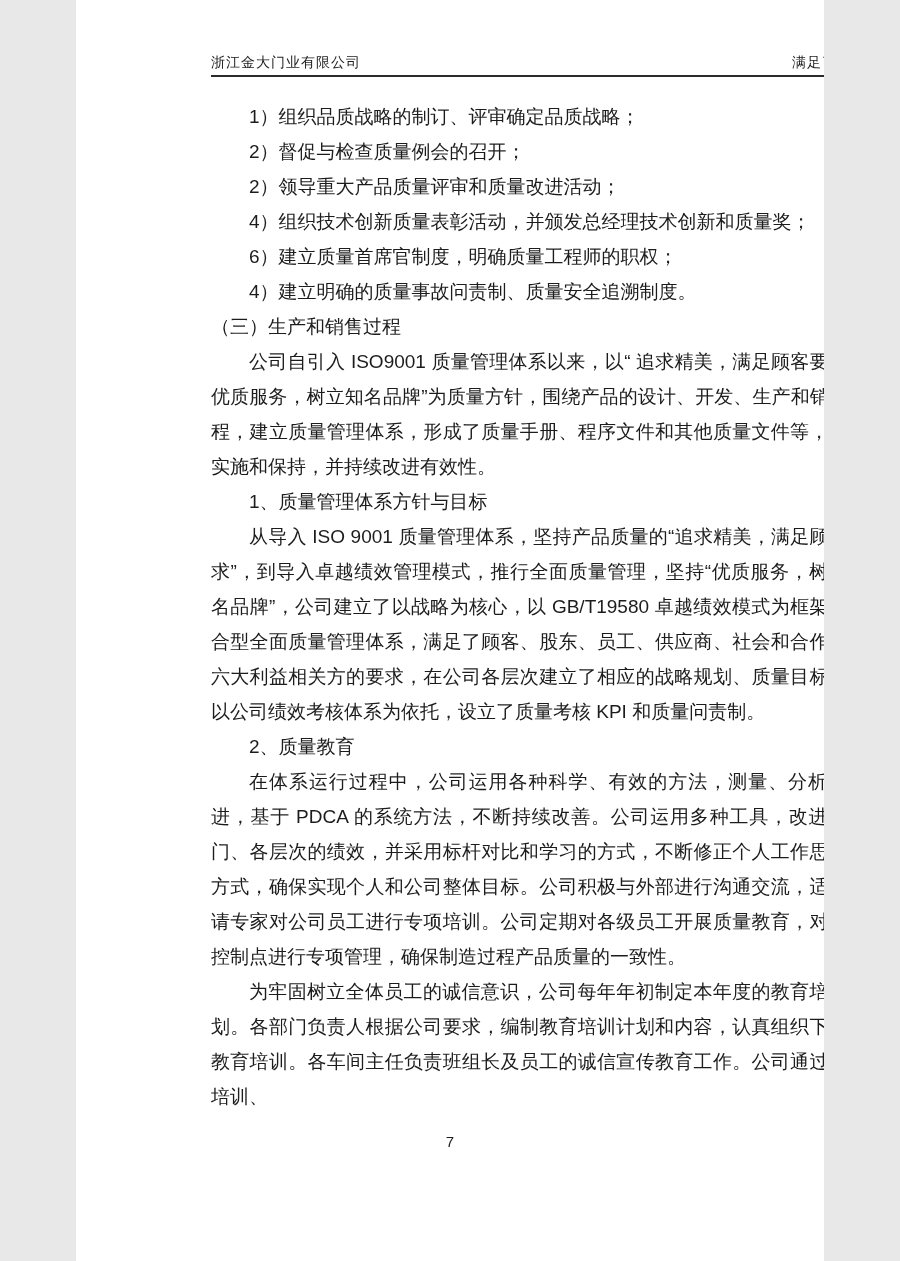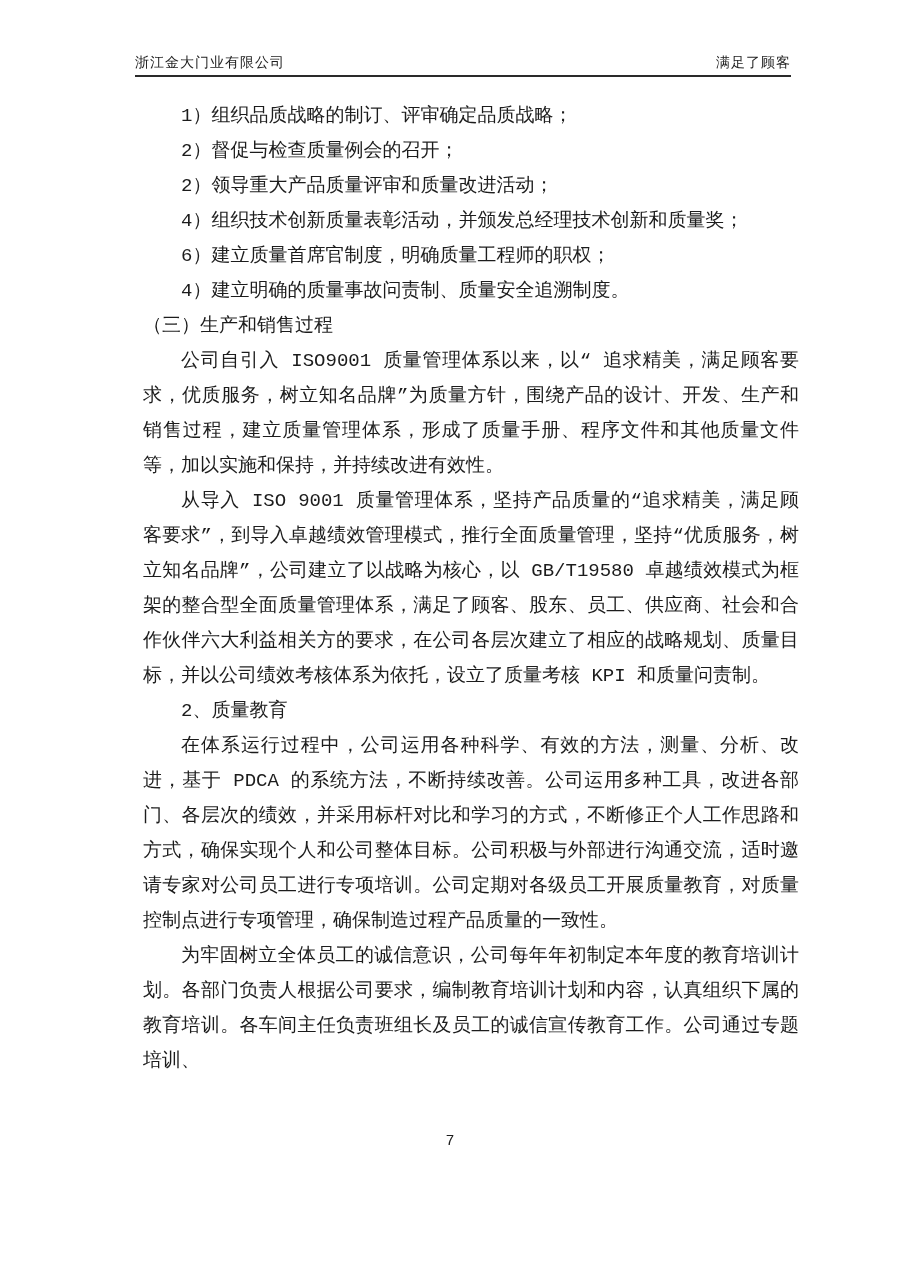--- a/index.html
+++ b/index.html
@@ -1,23 +1,23 @@
 <!DOCTYPE html>
 <html><head>
 <meta charset="utf-8">
 <style>
   * { margin: 0; padding: 0; box-sizing: border-box; }
   html, body { background: #e8e8e8; }
   .page {
     position: relative;
-    width: 900px;
+    width: 748px;
     height: 1261px;
     margin: 0 auto;
     background: #ffffff;
-    font-family: Liberation Mono, monospace;
+    font-family: Liberation Sans, sans-serif;
     color: #1c1c1c;
     overflow: hidden;
   }
   .page-header {
     position: absolute;
     top: 54px;
     left: 135px;
     width: 656px;
     display: flex;
     justify-content: space-between;
@@ -28,21 +28,20 @@
     border-bottom: 2px solid #2a2a2a;
   }
   .content {
     position: absolute;
     top: 99px;
     left: 135px;
     width: 656px;
     font-size: 19px;
     line-height: 35px;
     text-align: justify;
-    margin-left: 8px;
   }
   .content p { margin: 0; }
   .indent { text-indent: 2em; }
   .section-heading { text-indent: 0; }
   .page-footer {
     position: absolute;
     left: 0;
     right: 0;
     top: 1133px;
     text-align: center;
@@ -63,20 +62,21 @@
     <p class="indent">1）组织品质战略的制订、评审确定品质战略；</p>
     <p class="indent">2）督促与检查质量例会的召开；</p>
     <p class="indent">2）领导重大产品质量评审和质量改进活动；</p>
     <p class="indent">4）组织技术创新质量表彰活动，并颁发总经理技术创新和质量奖；</p>
     <p class="indent">6）建立质量首席官制度，明确质量工程师的职权；</p>
     <p class="indent">4）建立明确的质量事故问责制、质量安全追溯制度。</p>
 
     <p class="section-heading">（三）生产和销售过程</p>
     <p class="indent">公司自引入 ISO9001 质量管理体系以来，以“ 追求精美，满足顾客要求，优质服务，树立知名品牌”为质量方针，围绕产品的设计、开发、生产和销售过程，建立质量管理体系，形成了质量手册、程序文件和其他质量文件等，加以实施和保持，并持续改进有效性。</p>
 
+    <p class="indent">1、质量管理体系方针与目标</p>
     <p class="indent">从导入 ISO 9001 质量管理体系，坚持产品质量的“追求精美，满足顾客要求”，到导入卓越绩效管理模式，推行全面质量管理，坚持“优质服务，树立知名品牌”，公司建立了以战略为核心，以 GB/T19580 卓越绩效模式为框架的整合型全面质量管理体系，满足了顾客、股东、员工、供应商、社会和合作伙伴六大利益相关方的要求，在公司各层次建立了相应的战略规划、质量目标，并以公司绩效考核体系为依托，设立了质量考核 KPI 和质量问责制。</p>
 
     <p class="indent">2、质量教育</p>
     <p class="indent">在体系运行过程中，公司运用各种科学、有效的方法，测量、分析、改进，基于 PDCA 的系统方法，不断持续改善。公司运用多种工具，改进各部门、各层次的绩效，并采用标杆对比和学习的方式，不断修正个人工作思路和方式，确保实现个人和公司整体目标。公司积极与外部进行沟通交流，适时邀请专家对公司员工进行专项培训。公司定期对各级员工开展质量教育，对质量控制点进行专项管理，确保制造过程产品质量的一致性。</p>
     <p class="indent">为牢固树立全体员工的诚信意识，公司每年年初制定本年度的教育培训计划。各部门负责人根据公司要求，编制教育培训计划和内容，认真组织下属的教育培训。各车间主任负责班组长及员工的诚信宣传教育工作。公司通过专题培训、</p>
   </div>
 
   <div class="page-footer">7</div>
 
 </div>

